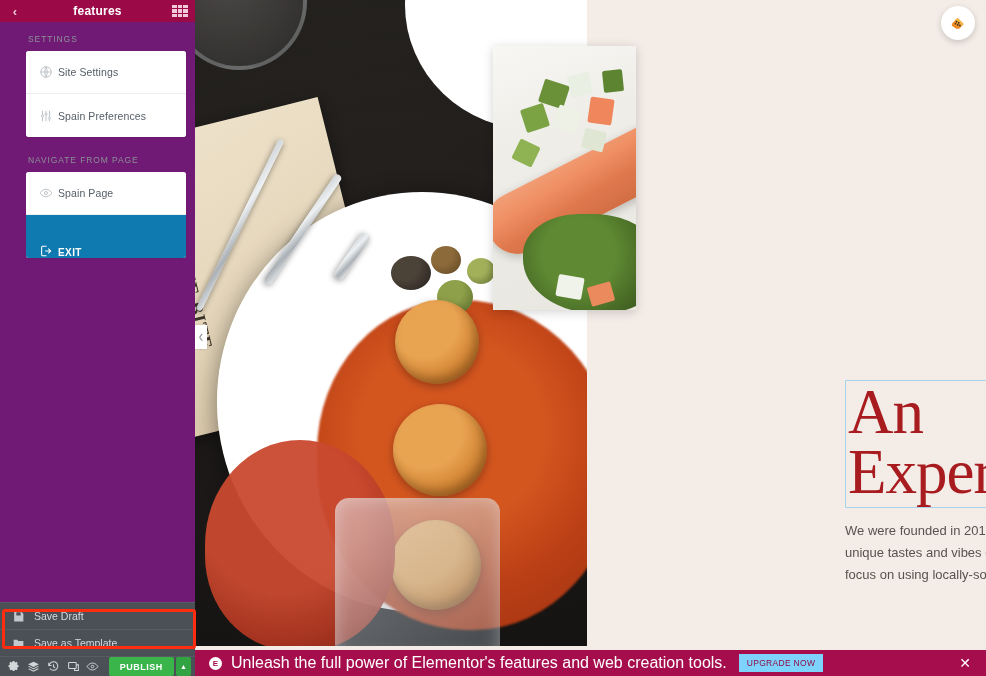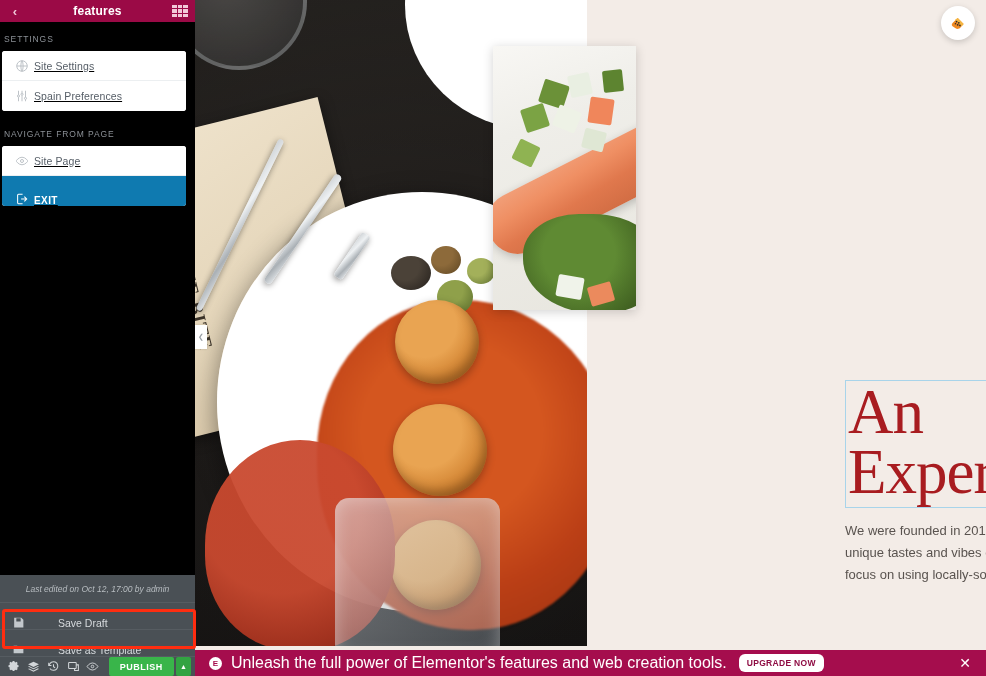--- a/index.html
+++ b/index.html
@@ -37,35 +37,34 @@
   .ph-apps {
     width: 18px; height: 14px; display: grid;
     grid-template-columns: repeat(3,1fr);
     grid-template-rows: repeat(3,1fr);
     gap: 1px; padding: 1px; cursor: pointer;
   }
   .ph-apps i { background: #f2c9d8; display:block; border-radius:0; }
 
   .panel-body {
     flex: 1 1 auto; overflow: hidden;
-    padding: 10px 9px 0 2px;
-    background: #000000;
-    text-decoration: underline;
+    padding: 10px 9px 0 26px;
+    background: #701a75;
   }
   .group-title {
     font-size: 8.5px; letter-spacing: .9px; color: #8c9197;
     text-transform: uppercase; margin: 2px 0 7px 2px;
   }
   .menu-card {
     background: #ffffff; border-radius: 3px; overflow: hidden;
     box-shadow: 0 1px 2px rgba(0,0,0,.06);
     margin-bottom: 18px;
   }
   .menu-row {
-    display: flex; align-items: center; height: 30px;
+    display: flex; align-items: center; height: 43px;
     padding: 0 8px; cursor: pointer;
     border-bottom: 1px solid #eceff1;
     background: #fff;
   }
   .menu-row:last-child { border-bottom: none; }
   .menu-row .mi {
     width: 24px; flex: 0 0 24px; display: flex;
     align-items: center; justify-content: center;
     color: #b9bec4;
   }
@@ -76,25 +75,24 @@
   .menu-row.exit .mi { color: #ffffff; }
   .menu-row.exit .ml { color: #ffffff; font-weight: 700; font-size: 10px; letter-spacing:.4px;}
 
   
   .panel-footer { flex: 0 0 auto; background: #4a5055; }
   .last-edited {
     text-align: center; font-size: 8.5px; font-style: italic;
     color: #b7bcc0; padding: 9px 6px 8px 6px;
   }
   .foot-row {
-    display: flex; align-items: flex-end; height: 27px;
+    display: flex; align-items: center; height: 27px;
     padding: 0 12px; cursor: pointer;
     border-top: 1px solid #565c61;
     color: #d6dadd;
-    gap: 24px;
   }
   .foot-row .fi { width: 22px; flex: 0 0 22px; color: #c3c8cc; display:flex; align-items:center;}
   .foot-row .fl { font-size: 10.5px; }
 
   .bottombar {
     display: flex; align-items: center; height: 20px;
     background: #4a5055; padding: 0 4px; gap: 0;
     border-top: 1px solid #565c61;
   }
   .bb-icon {
@@ -272,23 +270,23 @@
   }
   .promo-logo {
     width: 13px; height: 13px; border-radius: 50%;
     background: #ffffff; color: #a50d4d;
     font-size: 8px; font-weight: 700;
     display: flex; align-items: center; justify-content: center;
     margin-right: 9px; flex: 0 0 auto;
   }
   .promo-text { color: #ffffff; font-size: 16px; }
   .promo-cta {
-    margin-left: 12px; background: #ffffff; color: #8e0c43;
-    font-size: 8.5px; font-weight: 700; letter-spacing: .3px;
-    padding: 4px 8px; border-radius: 6px; cursor: pointer;
+    margin-left: 12px; background: #7dd3fc; color: #8e0c43;
+    font-size: 8.5px; font-weight: 400; letter-spacing: .3px;
+    padding: 4px 8px; border-radius: 0; cursor: pointer;
   }
   .promo-close {
     margin-left: auto; color: #ffffff; font-size: 14px;
     width: 26px; text-align: center; cursor: pointer; line-height: 1;
   }
   svg { display: block; }
 </style>
 </head>
 <body>
 
@@ -346,38 +344,37 @@
 
 
 
         <div class="menu-row">
           <span class="mi">
             <svg width="14" height="14" viewBox="0 0 24 24" fill="none" stroke="currentColor" stroke-width="1.6">
               <path d="M2 12s3.8-6.5 10-6.5S22 12 22 12s-3.8 6.5-10 6.5S2 12 2 12z"></path>
                 <circle cx="12" cy="12" r="2.6"></circle>
             </svg>
           </span>
-          <span class="ml">Site Page</span>
+          <span class="ml">Spain Page</span>
         </div>
 
         <div class="menu-row exit">
           <span class="mi">
             <svg width="14" height="14" viewBox="0 0 24 24" fill="none" stroke="currentColor" stroke-width="1.8">
               <path d="M13 4H6a1.5 1.5 0 0 0-1.5 1.5v13A1.5 1.5 0 0 0 6 20h7"></path>
               <path d="M16 8l4 4-4 4M10.5 12H20"></path>
             </svg>
           </span>
           <span class="ml">EXIT</span>
         </div>
       </div>
 
     </div>
 
     <div class="panel-footer">
-      <div class="last-edited">Last edited on Oct 12, 17:00 by admin</div>
 
       <div class="foot-row">
         <span class="fi">
           <svg width="13" height="13" viewBox="0 0 24 24" fill="currentColor">
             <path d="M4 3h13l4 4v14H4V3zm4 1v6h8V4H8zm2 10h6v5h-6v-5z"></path>
           </svg>
         </span>
         <span class="fl">Save Draft</span>
       </div>
 

